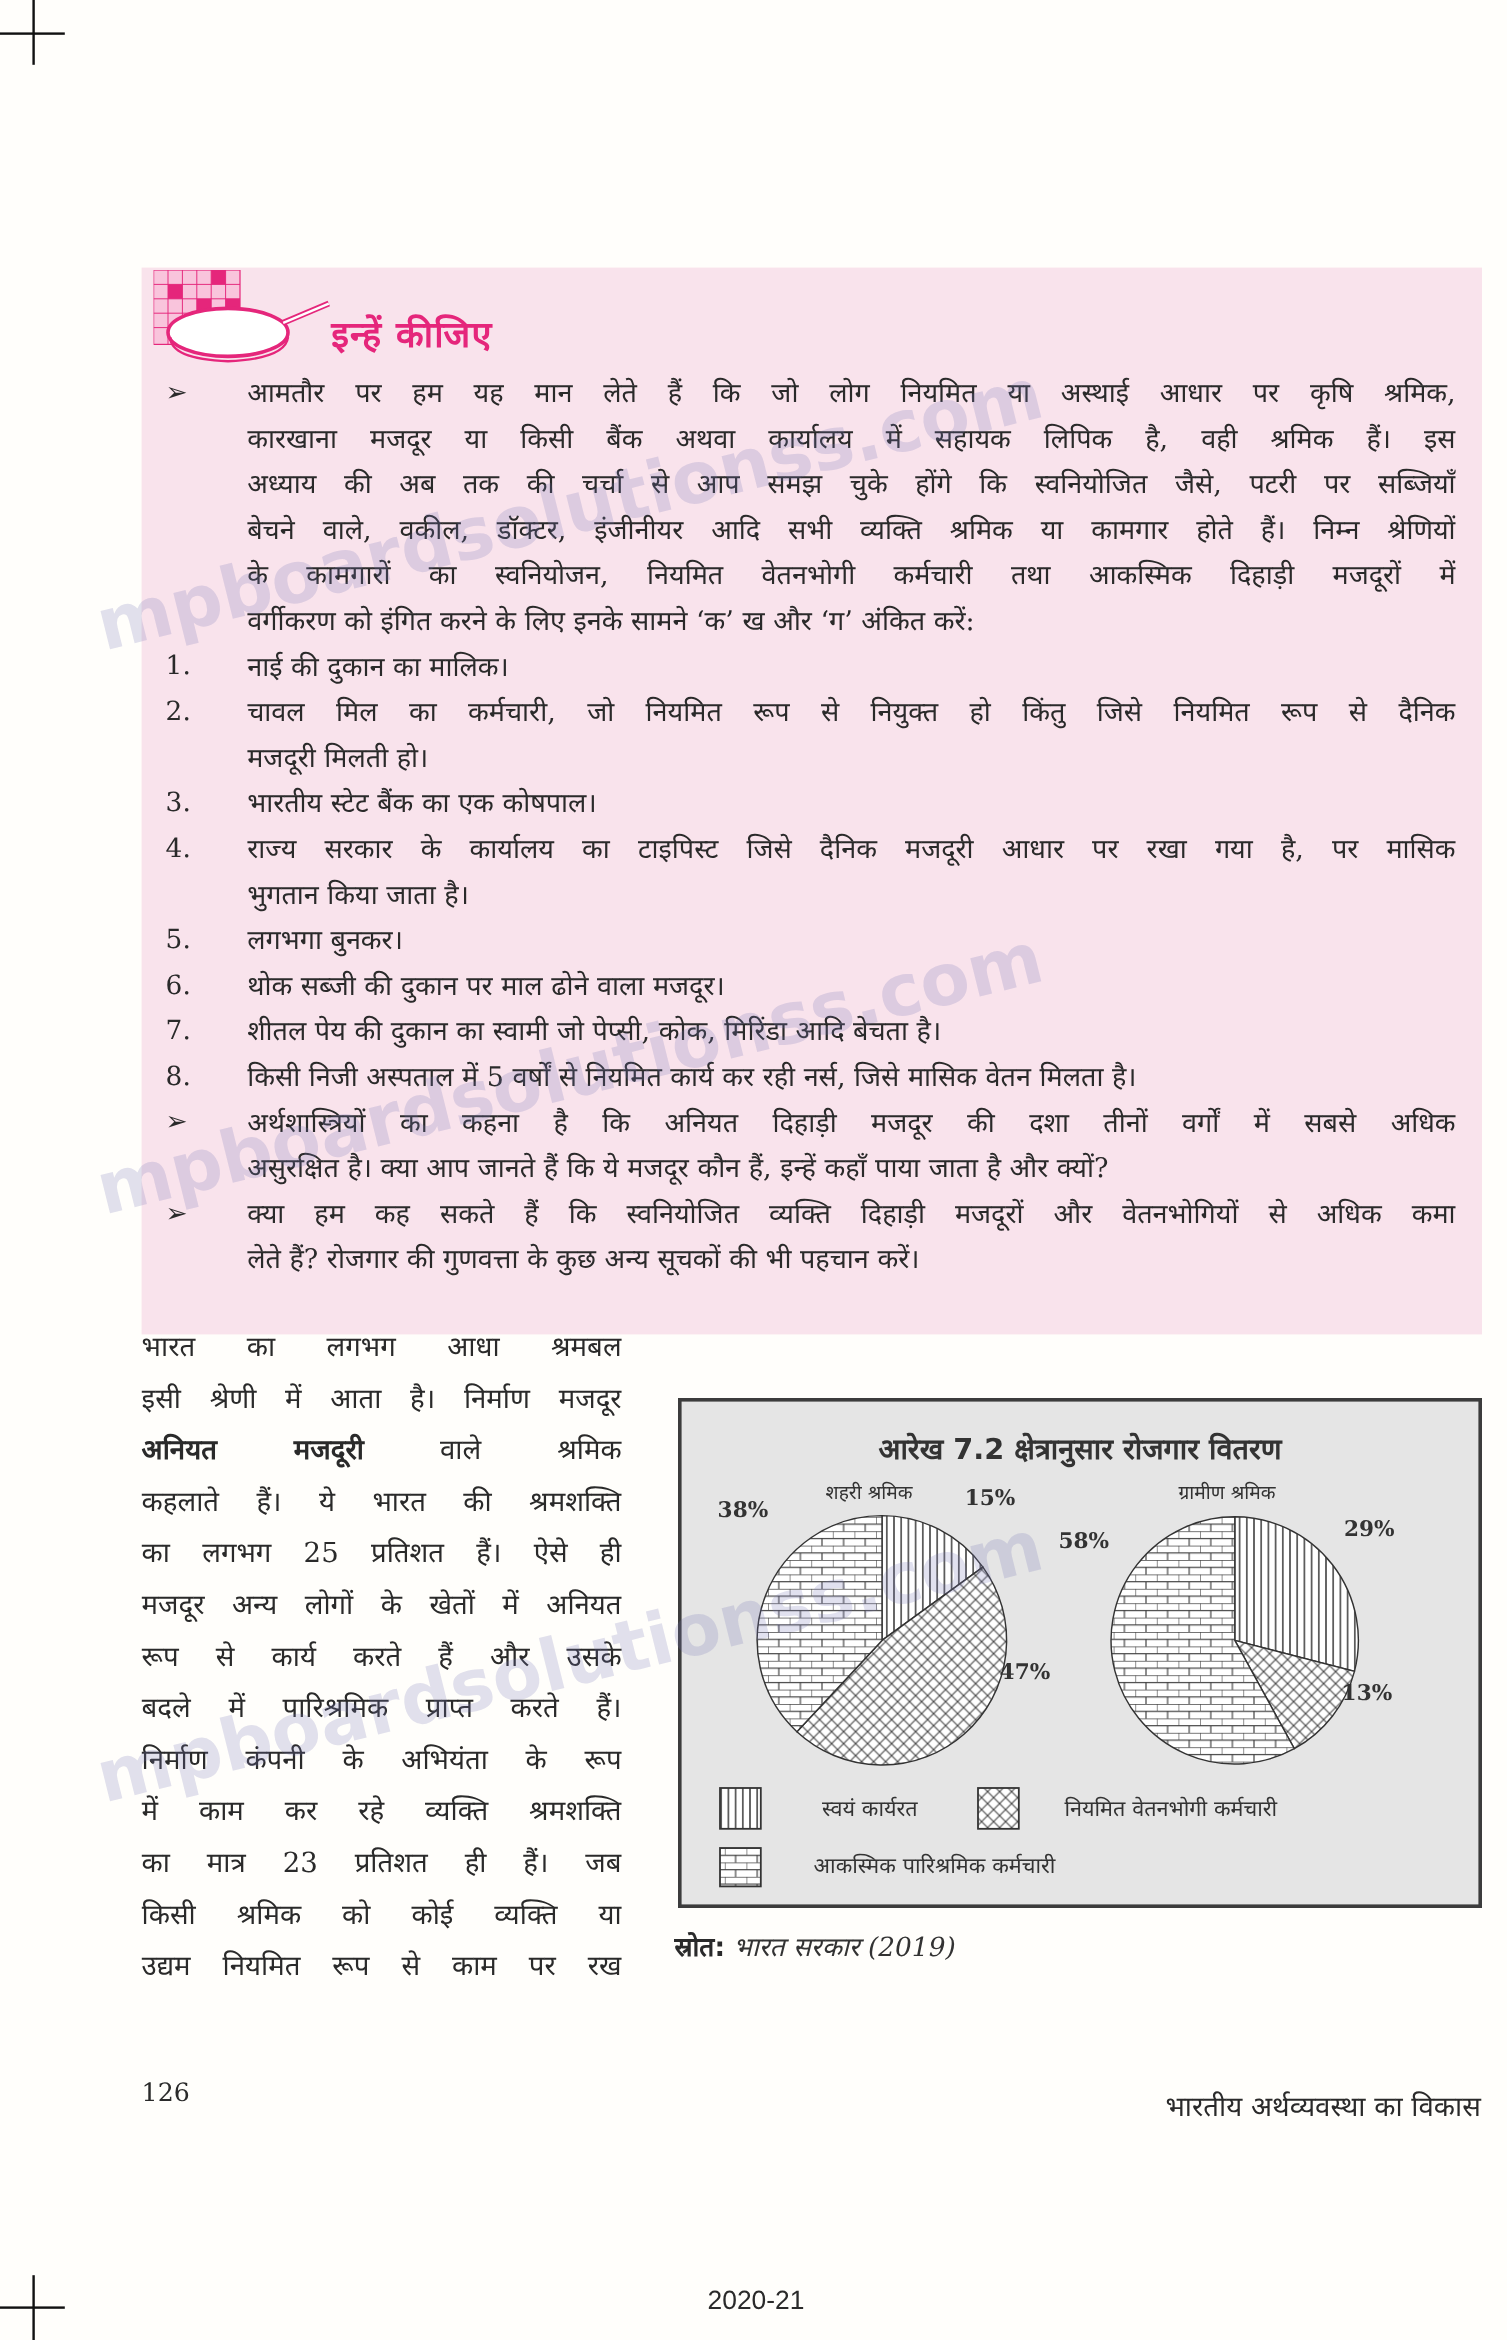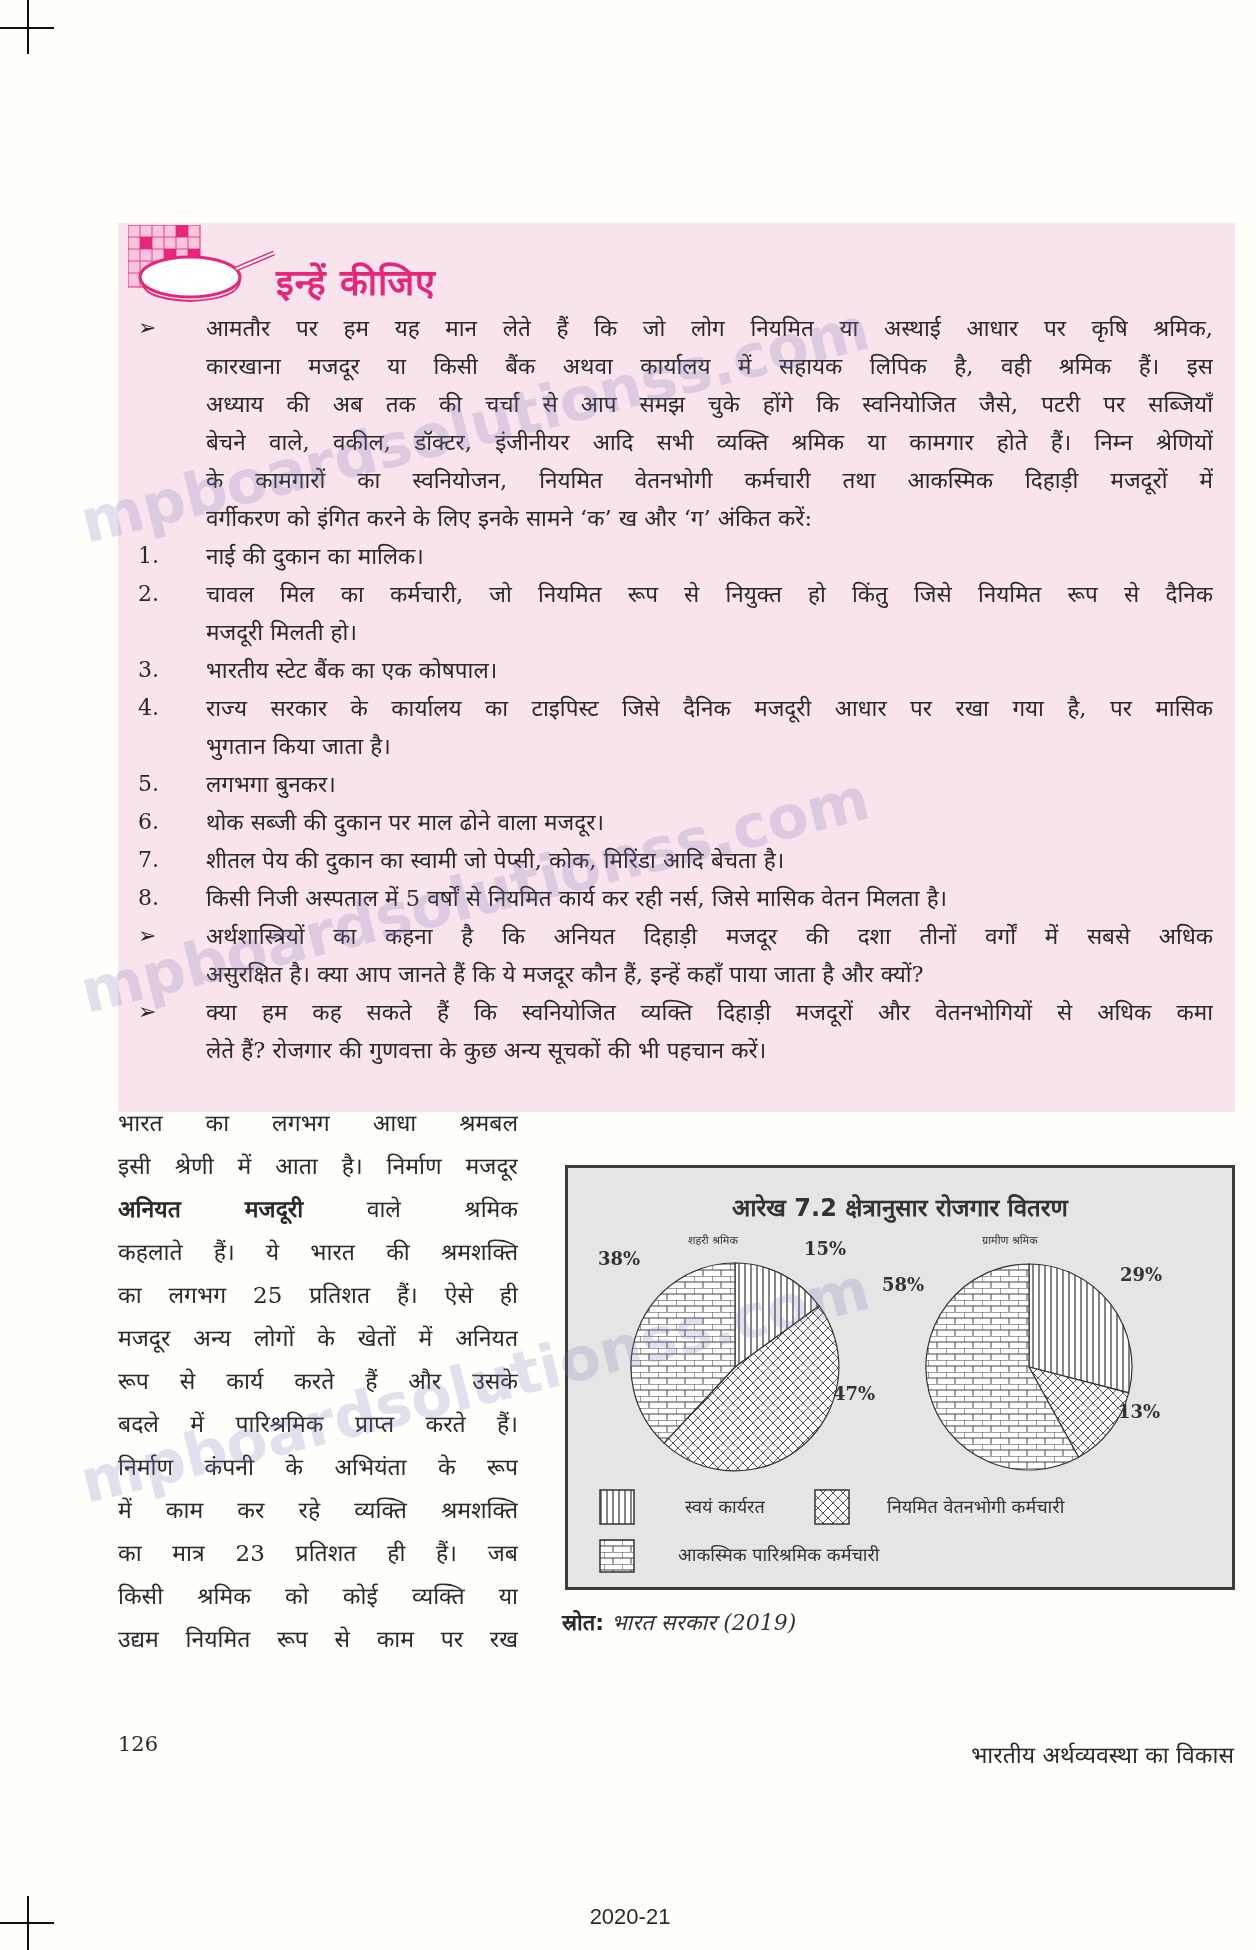--- a/index.html
+++ b/index.html
@@ -10,21 +10,21 @@
     color:#2a2a2a;
   }
   .crop { position:absolute; background:#111; }
   .pink-box {
     position:absolute; left:118px; top:223px; width:1117px; height:889px;
     background:#f9e3ec;
   }
   .activity-header { position:absolute; left:10px; top:2px; height:80px; width:400px; }
   .activity-title {
     position:absolute; left:148px; top:32px;
-    font-family:"DejaVu Sans", sans-serif; font-size:36px; font-weight:bold;
+    font-family:"DejaVu Sans", sans-serif; font-size:30px; font-weight:bold;
     color:#e5267b; letter-spacing:1px;
   }
   .box-line {
     position:absolute; left:88px; right:22px;
     font-size:22.5px; line-height:38px; text-align:justify; text-align-last:justify;
     white-space:nowrap; overflow:hidden;
   }
   .box-line.last { text-align-last:left; }
   .marker {
     position:absolute; left:20px; width:40px;
@@ -39,21 +39,21 @@
   .chart-frame {
     position:absolute; left:565px; top:1165px; width:664px; height:419px;
     border:3px solid #3c3c3c; background:#e5e5e5;
   }
   .chart-svg { position:absolute; left:0; top:0; }
   .chart-title {
     position:absolute; left:0; right:0; top:22px; text-align:center;
     font-family:"DejaVu Sans", sans-serif; font-weight:bold; font-size:24px; color:#333;
   }
   .pie-title {
-    position:absolute; top:64px; font-size:11px; font-family:"DejaVu Sans", sans-serif; color:#333;
+    position:absolute; top:64px; font-size:16px; font-family:"DejaVu Sans", sans-serif; color:#333;
   }
   .pie-label {
     position:absolute; font-family:"DejaVu Serif", serif; font-weight:bold; font-size:18px; color:#333;
   }
   .legend-text {
     position:absolute; font-family:"DejaVu Sans", sans-serif; font-size:18px; color:#333;margin-left:32px;
   }
   .source {
     position:absolute; left:562px; top:1606px; font-size:22px;
   }

